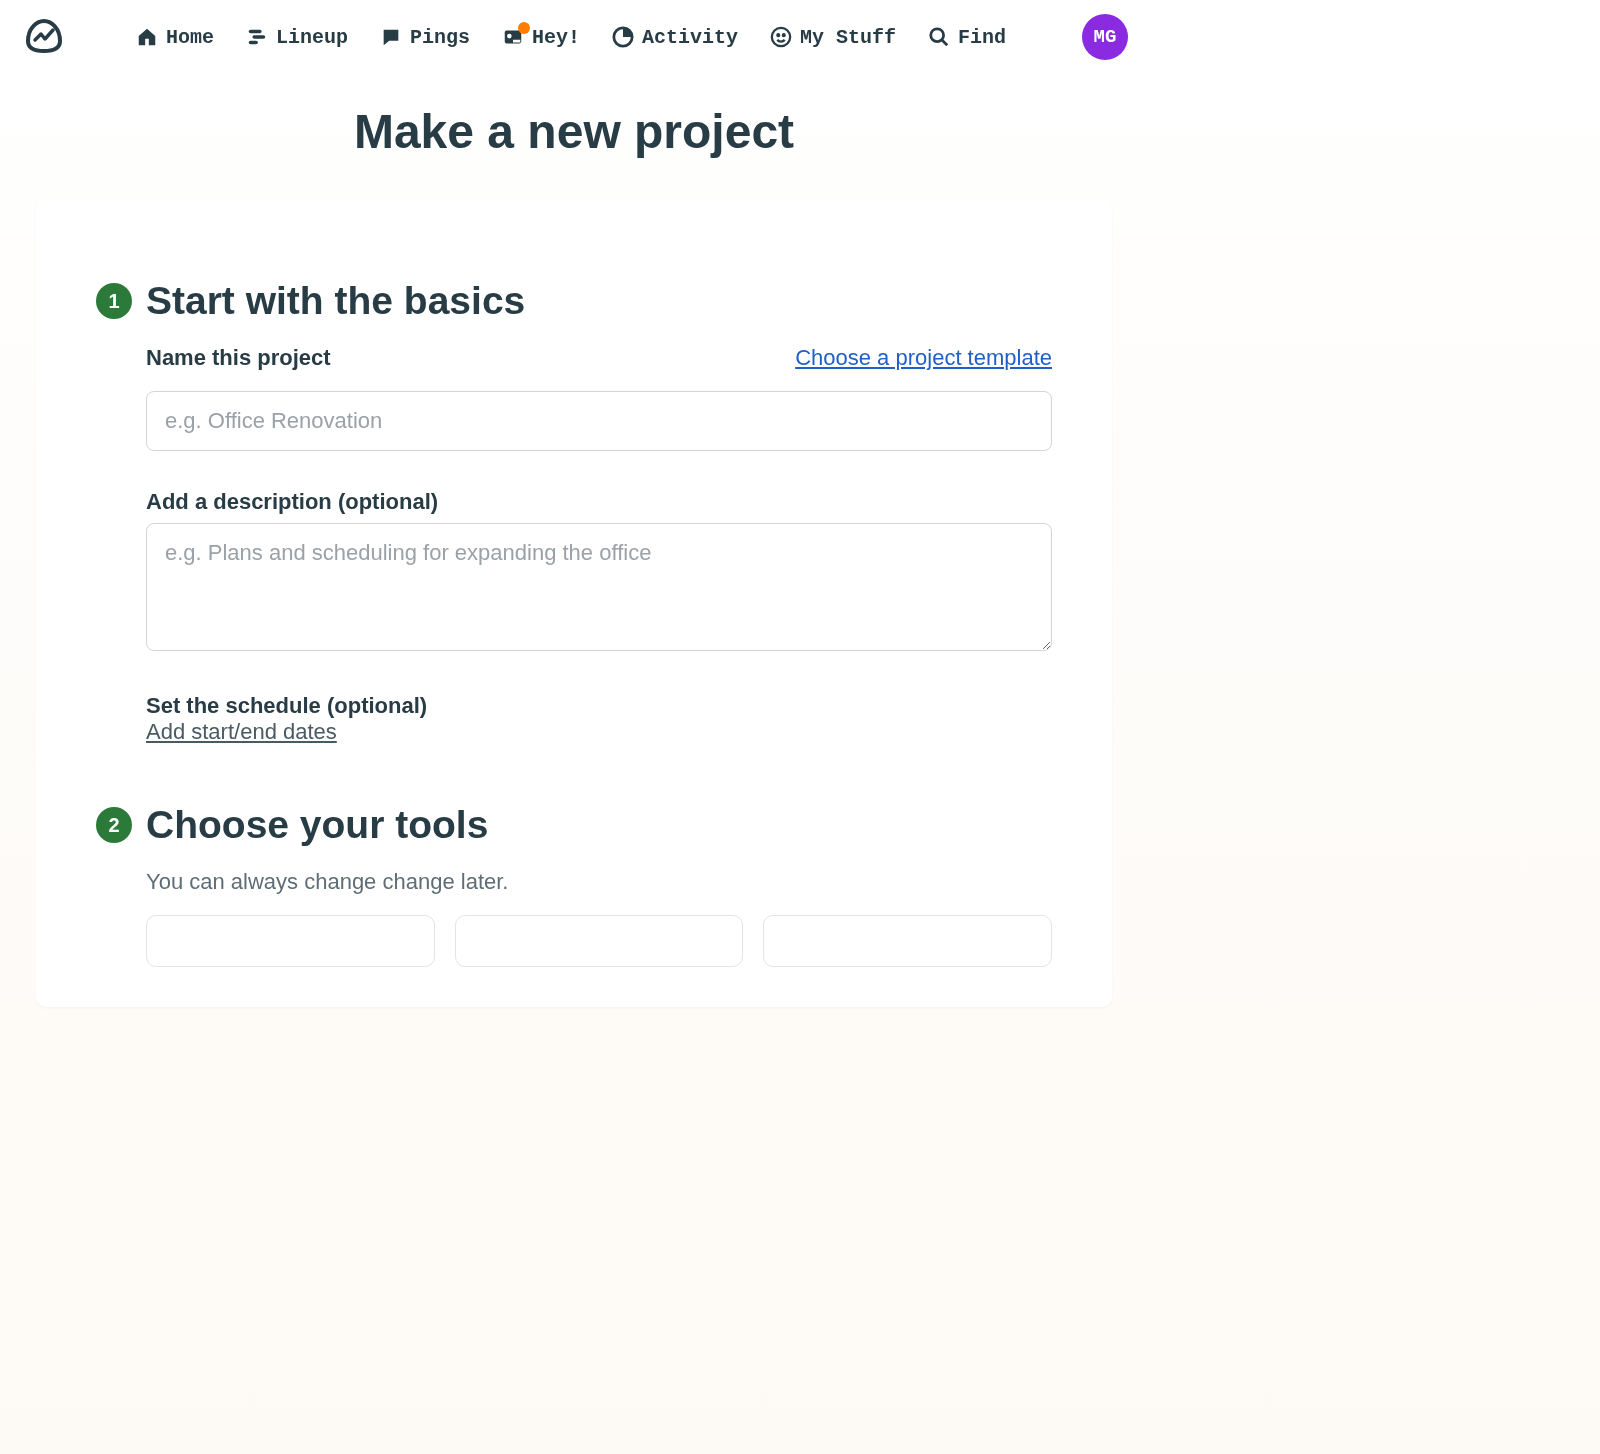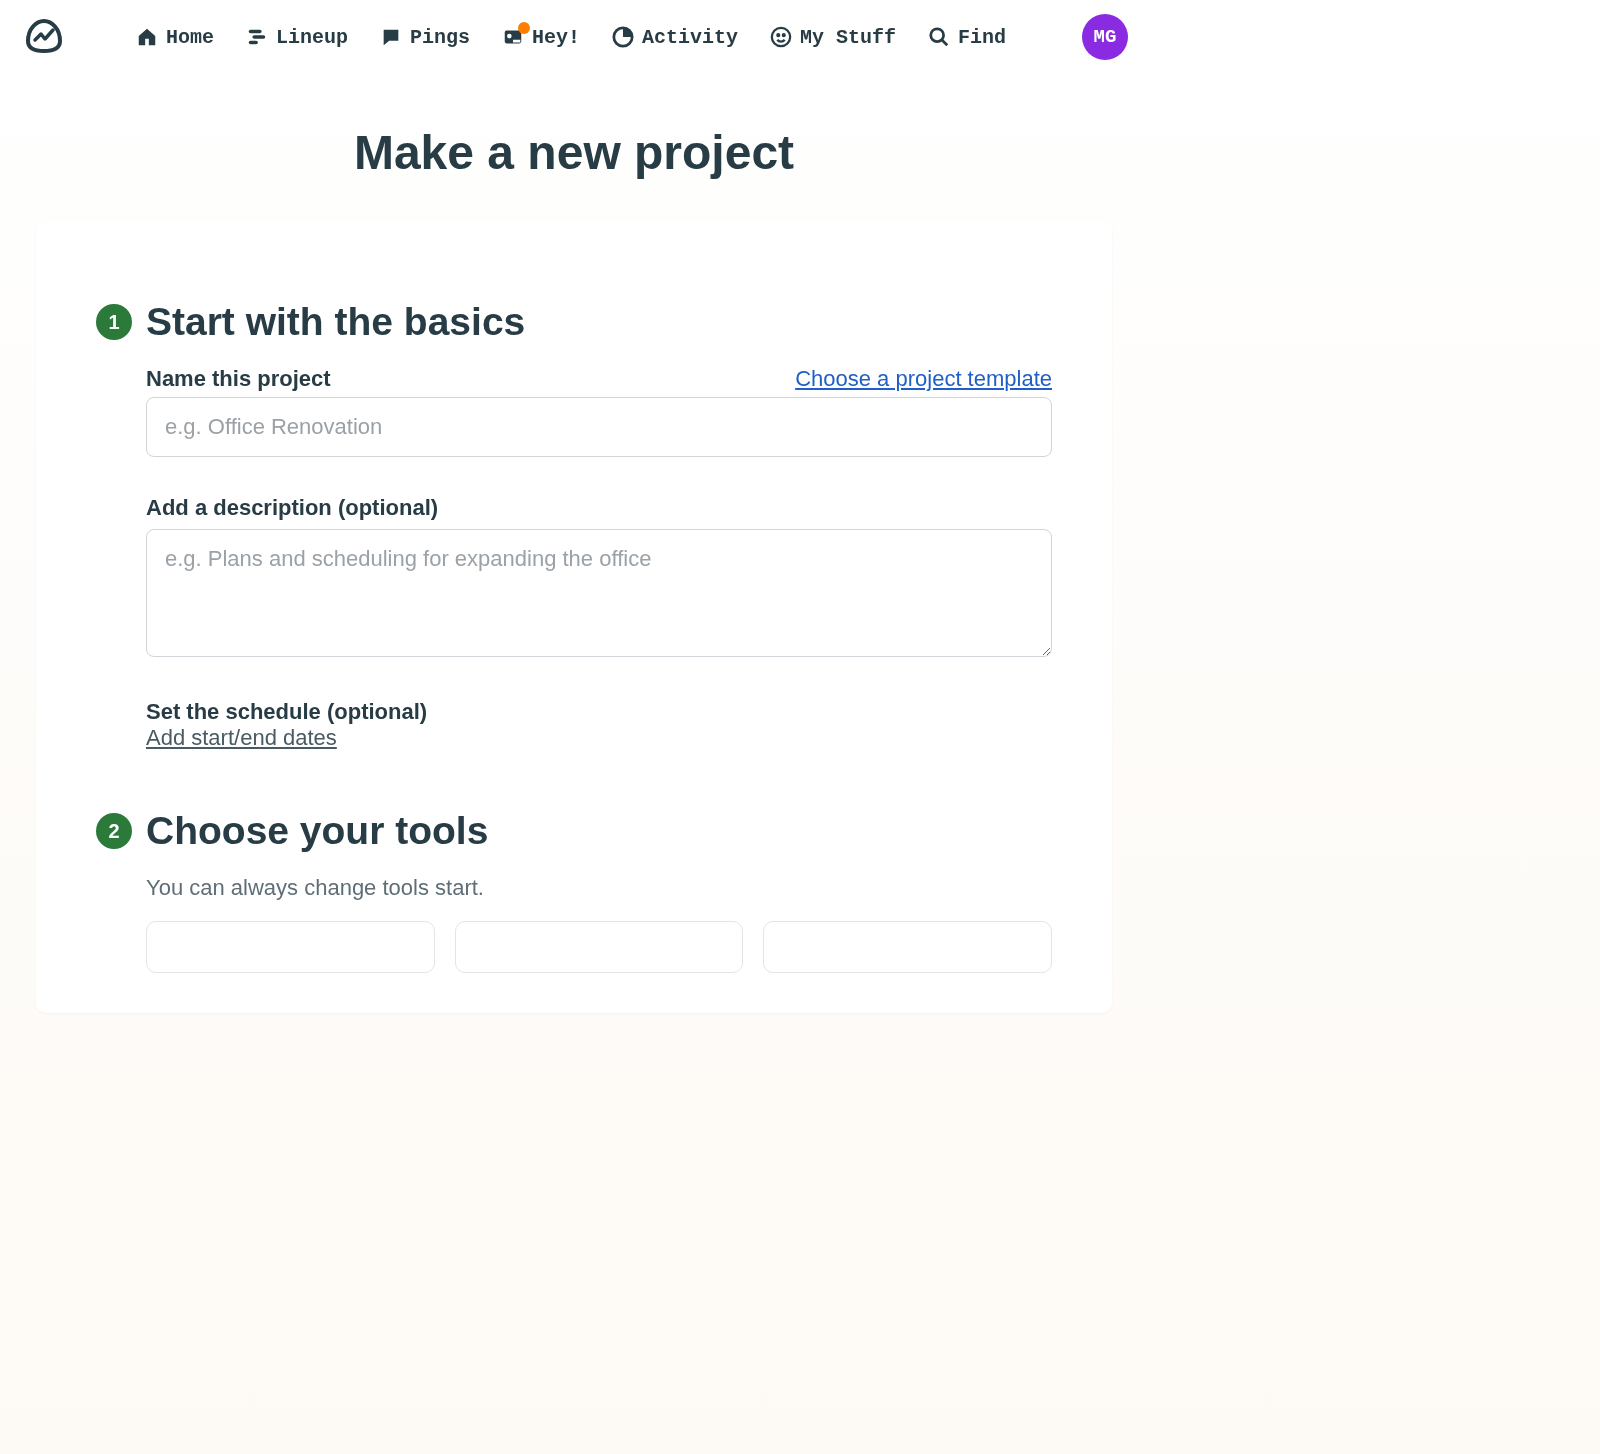--- a/index.html
+++ b/index.html
@@ -59,21 +59,21 @@
       justify-content: center;
       font-weight: 700;
       font-size: 19px;
     }
     
     .page-title {
       text-align: center;
       font-size: 48px;
       font-weight: 800;
       color: #283c46;
-      margin-top: 51px;
+      margin-top: 30px;
       margin-bottom: 40px;
     }
     
     .card {
       background: #fff;
       border-radius: 10px;
       margin: 0 36px;
       padding: 80px 60px 40px 60px;
       box-shadow: 0 1px 3px rgba(0,0,0,0.04);
     }
@@ -100,21 +100,21 @@
       font-weight: 800;
       color: #283c46;
     }
     .form-area {
       padding-left: 50px;
     }
     .label-row {
       display: flex;
       justify-content: space-between;
       align-items: flex-start;
-      margin-bottom: 5px;
+      margin-bottom: 20px;
     }
     .field-label {
       font-size: 22px;
       font-weight: 700;
       color: #283c46;
     }
     .template-link {
       font-size: 22px;
       color: #1f5fc7;
       text-decoration: underline;
@@ -319,21 +319,21 @@
 
 
   </div>
 
   <div class="section2">
     <div class="section-head">
       <div class="step-badge">2</div>
       <div class="section-title">Choose your tools</div>
     </div>
     <div class="form-area">
-      <div class="subtext">You can always change tools start.</div>
+      <div class="subtext">You can always change change later.</div>
       <div class="tool-cards">
         <div class="tool-card"></div>
         <div class="tool-card"></div>
         <div class="tool-card"></div>
       </div>
     </div>
   </div>
 
 </div>
 

